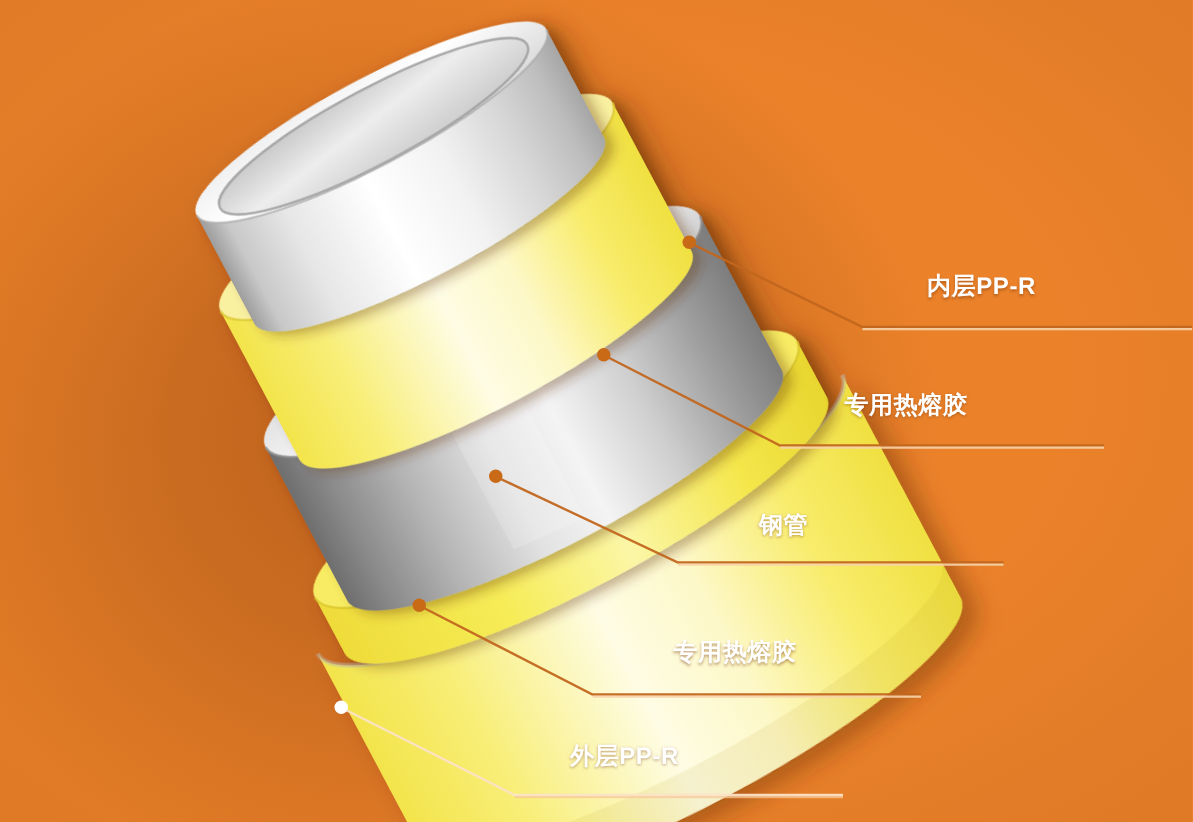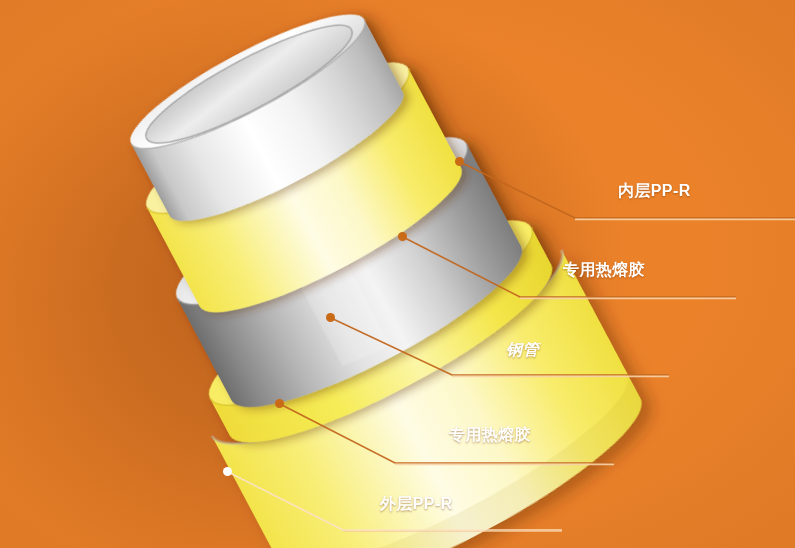--- a/index.html
+++ b/index.html
@@ -222,21 +222,21 @@
     <span class="lbl" style="left:618px;top:181px;">内层PP-R</span>
   </div>
 
   <div class="callout">
     <span class="dot" style="left:398px;top:232px;background:#C96A17;"></span>
     <span class="lbl" style="left:563px;top:260px;">专用热熔胶</span>
   </div>
 
   <div class="callout">
     <span class="dot" style="left:326px;top:313px;background:#C96A17;"></span>
-    <span class="lbl" style="left:506px;top:340px;font-style:italic;">钢管</span>
+    <span class="lbl" style="left:506px;top:340px;">钢管</span>
   </div>
 
   <div class="callout">
     <span class="dot" style="left:275px;top:399px;background:#C96A17;"></span>
     <span class="lbl" style="left:449px;top:425px;">专用热熔胶</span>
   </div>
 
   <div class="callout">
     <span class="dot" style="left:223px;top:467px;background:#FFFFFF;"></span>
     <span class="lbl" style="left:380px;top:494px;">外层PP-R</span>

